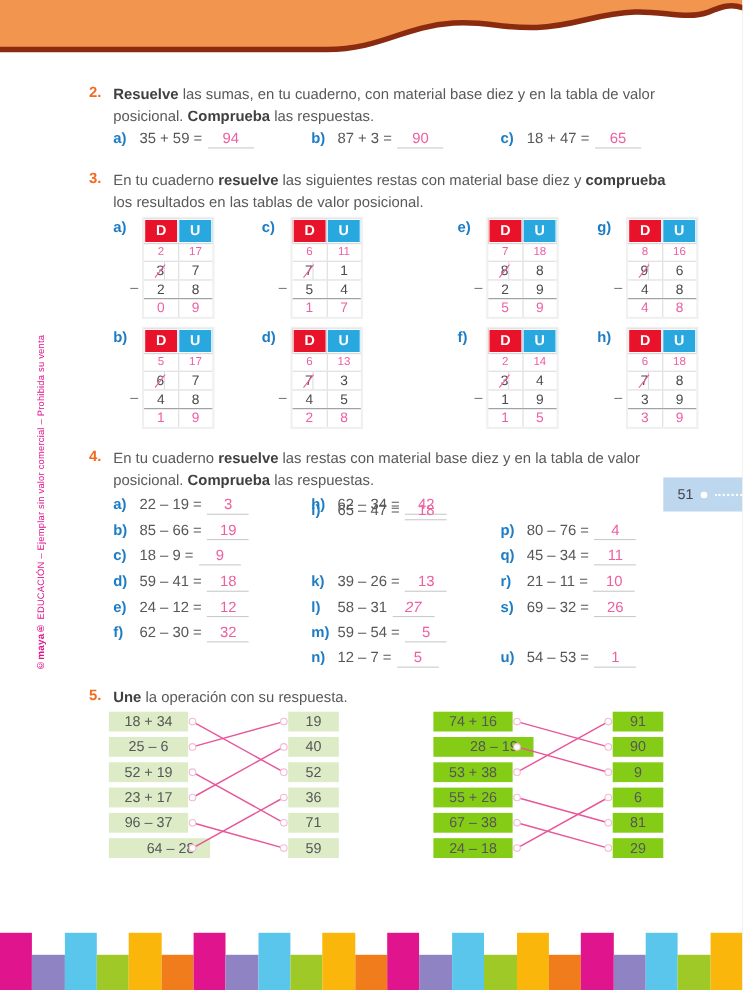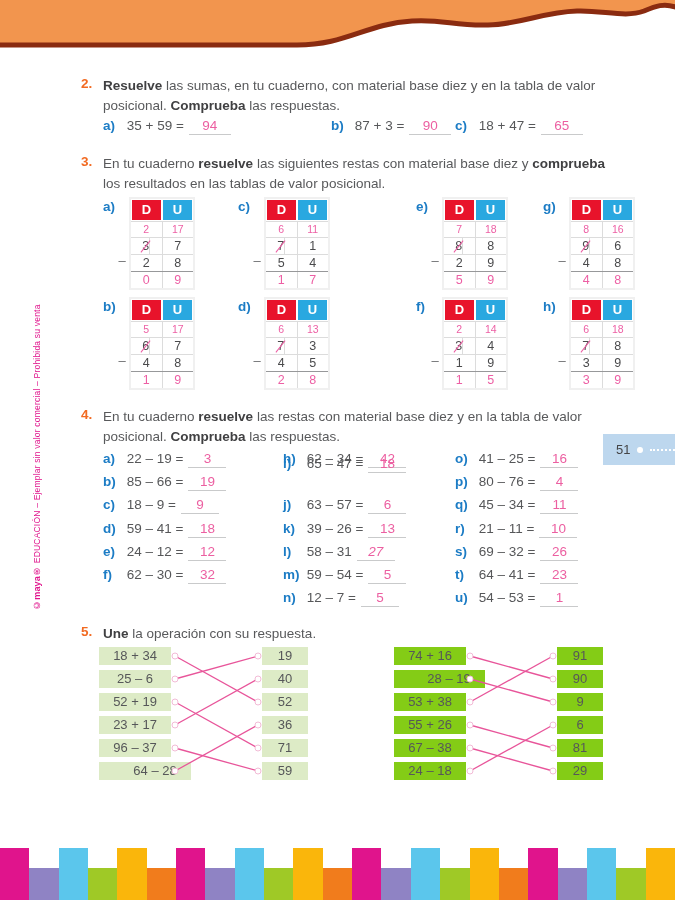--- a/index.html
+++ b/index.html
@@ -86,21 +86,21 @@
   </svg>
 
   <div id="side-copyright">
     <span><span class="brand">©maya®</span><span> EDUCACIÓN – Ejemplar sin valor comercial – Prohibida su venta</span></span>
   </div>
 
   <div class="sec-num" id="s2-num">2.</div>
   <div class="sec-text" id="s2-text"><span class="seg-b">Resuelve</span><span> las sumas, en tu cuaderno, con material base diez y en la tabla de valor posicional. </span><span class="seg-b">Comprueba</span><span> las respuestas.</span></div>
   <div class="items-host" id="s2-items">
       <div class="ex-item" style="left: 0px; top: 0px;"><span class="ex-label">a)</span><span class="ex-expr"> 35 + 59 =</span><span class="blank" style="min-width: 34px;"><span>94</span></span></div>
-      <div class="ex-item" style="left: 180px; top: 0px; margin-left: 48px;"><span class="ex-label">b)</span><span class="ex-expr"> 87 + 3 =</span><span class="blank" style="min-width: 34px;"><span>90</span></span></div>
+      <div class="ex-item" style="left: 180px; top: 0px;"><span class="ex-label">b)</span><span class="ex-expr"> 87 + 3 =</span><span class="blank" style="min-width: 34px;"><span>90</span></span></div>
       <div class="ex-item" style="left: 352px; top: 0px;"><span class="ex-label">c)</span><span class="ex-expr"> 18 + 47 =</span><span class="blank" style="min-width: 34px;"><span>65</span></span></div>
     </div>
 
   <div class="sec-num" id="s3-num">3.</div>
   <div class="sec-text" id="s3-text"><span>En tu cuaderno </span><span class="seg-b">resuelve</span><span> las siguientes restas con material base diez y </span><span class="seg-b">comprueba</span><span> los resultados en las tablas de valor posicional.</span></div>
   <div id="s3-tables">
       <div class="du-group" style="left: 0px; top: 0px;">
         <span class="du-label">a)</span>
         <div class="du-table">
           <div class="du-head">
@@ -314,31 +314,28 @@
   <div class="sec-text" id="s4-text"><span>En tu cuaderno </span><span class="seg-b">resuelve</span><span> las restas con material base diez y en la tabla de valor posicional. </span><span class="seg-b">Comprueba</span><span> las respuestas.</span></div>
   <div class="items-host" id="s4-items">
       <div class="ex-item" style="left: 0px; top: 0px;"><span class="ex-label">a)</span><span class="ex-expr"> 22 – 19 =</span><span class="blank" style="min-width: 30px;"><span>3</span></span></div>
       <div class="ex-item" style="left: 0px; top: 23px;"><span class="ex-label">b)</span><span class="ex-expr"> 85 – 66 =</span><span class="blank" style="min-width: 30px;"><span>19</span></span></div>
       <div class="ex-item" style="left: 0px; top: 46px;"><span class="ex-label">c)</span><span class="ex-expr"> 18 – 9 =</span><span class="blank" style="min-width: 30px;"><span>9</span></span></div>
       <div class="ex-item" style="left: 0px; top: 70px;"><span class="ex-label">d)</span><span class="ex-expr"> 59 – 41 =</span><span class="blank" style="min-width: 30px;"><span>18</span></span></div>
       <div class="ex-item" style="left: 0px; top: 93px;"><span class="ex-label">e)</span><span class="ex-expr"> 24 – 12 =</span><span class="blank" style="min-width: 30px;"><span>12</span></span></div>
       <div class="ex-item" style="left: 0px; top: 116px;"><span class="ex-label">f)</span><span class="ex-expr"> 62 – 30 =</span><span class="blank" style="min-width: 30px;"><span>32</span></span></div>
       <div class="ex-item" style="left: 180px; top: 0px;"><span class="ex-label">h)</span><span class="ex-expr"> 62 – 34 =</span><span class="blank" style="min-width: 30px;"><span>42</span></span></div>
       <div class="ex-item" style="left: 180px; top: 5px;"><span class="ex-label">i)</span><span class="ex-expr"> 65 – 47 =</span><span class="blank" style="min-width: 30px;"><span>18</span></span></div>
-      <div class="ex-item" style="left: 180px; top: 46px;"><span class="ex-label">j)</span><span class="ex-expr"> 63 – 57 =</span><span class="blank" style="min-width: 30px;"><span>6</span></span></div>
       <div class="ex-item" style="left: 180px; top: 70px;"><span class="ex-label">k)</span><span class="ex-expr"> 39 – 26 =</span><span class="blank" style="min-width: 30px;"><span>13</span></span></div>
       <div class="ex-item" style="left: 180px; top: 93px;"><span class="ex-label">l)</span><span class="ex-expr"> 58 – 31</span><span class="blank" style="min-width: 30px; font-style: italic;"><span>27</span></span></div>
       <div class="ex-item" style="left: 180px; top: 116px;"><span class="ex-label">m)</span><span class="ex-expr"> 59 – 54 =</span><span class="blank" style="min-width: 30px;"><span>5</span></span></div>
       <div class="ex-item" style="left: 180px; top: 139px;"><span class="ex-label">n)</span><span class="ex-expr"> 12 – 7 =</span><span class="blank" style="min-width: 30px;"><span>5</span></span></div>
-      <div class="ex-item" style="left: 352px; top: 0px;"><span class="ex-label">o)</span><span class="ex-expr"> 41 – 25 =</span><span class="blank" style="min-width: 30px;"><span>16</span></span></div>
       <div class="ex-item" style="left: 352px; top: 23px;"><span class="ex-label">p)</span><span class="ex-expr"> 80 – 76 =</span><span class="blank" style="min-width: 30px;"><span>4</span></span></div>
       <div class="ex-item" style="left: 352px; top: 46px;"><span class="ex-label">q)</span><span class="ex-expr"> 45 – 34 =</span><span class="blank" style="min-width: 30px;"><span>11</span></span></div>
       <div class="ex-item" style="left: 352px; top: 70px;"><span class="ex-label">r)</span><span class="ex-expr"> 21 – 11 =</span><span class="blank" style="min-width: 30px;"><span>10</span></span></div>
       <div class="ex-item" style="left: 352px; top: 93px;"><span class="ex-label">s)</span><span class="ex-expr"> 69 – 32 =</span><span class="blank" style="min-width: 30px;"><span>26</span></span></div>
-      <div class="ex-item" style="left: 352px; top: 116px;"><span class="ex-label">t)</span><span class="ex-expr"> 64 – 41 =</span><span class="blank" style="min-width: 30px;"><span>23</span></span></div>
       <div class="ex-item" style="left: 352px; top: 139px;"><span class="ex-label">u)</span><span class="ex-expr"> 54 – 53 =</span><span class="blank" style="min-width: 30px;"><span>1</span></span></div>
     </div>
 
   <div id="page-badge">
     <span class="num">51</span>
     <span class="big-dot"></span>
     <span class="dot-line"></span>
   </div>
 
   <div class="sec-num" id="s5-num">5.</div>

